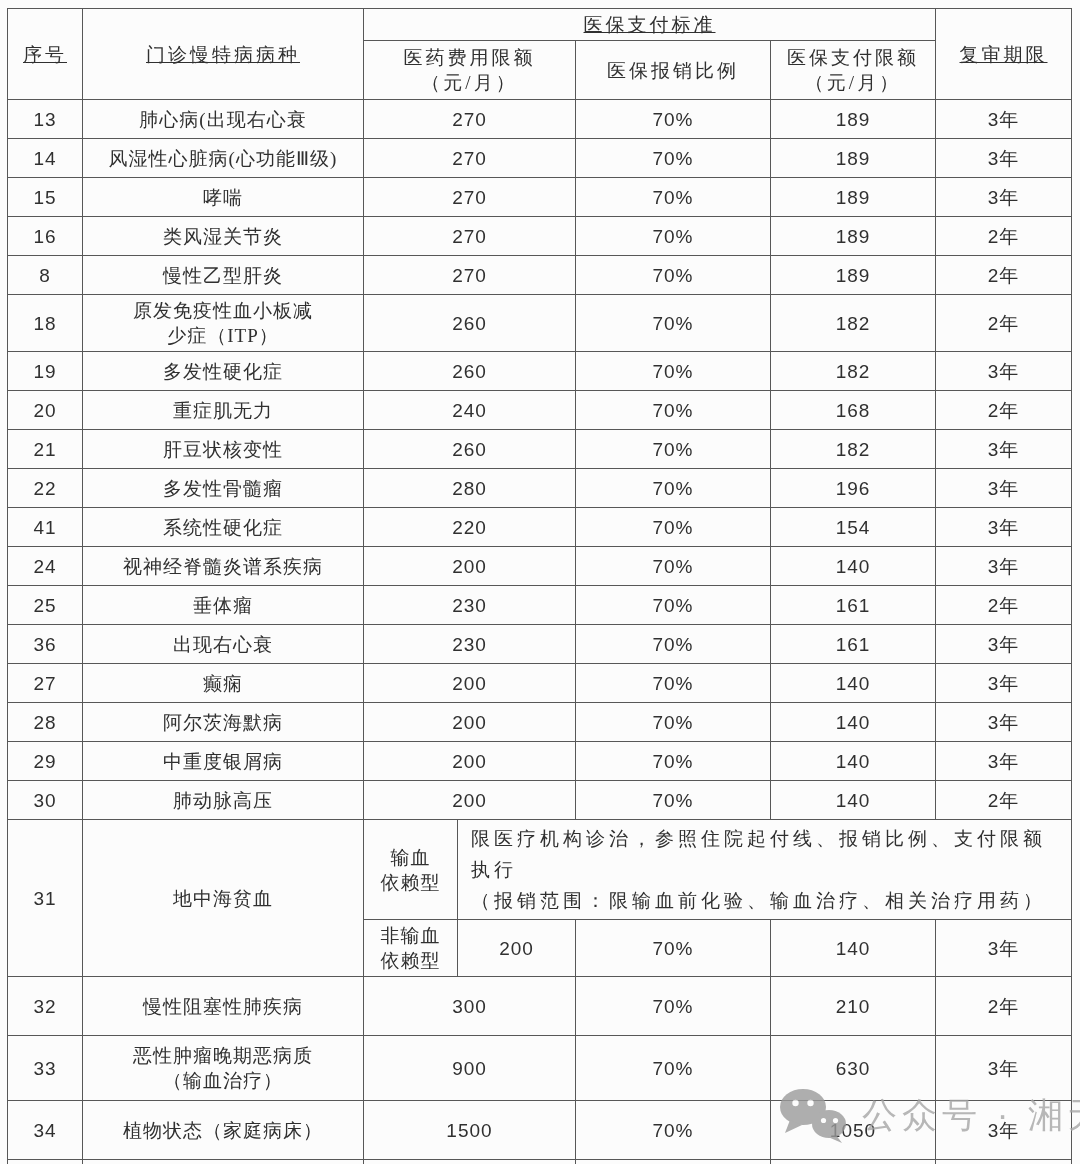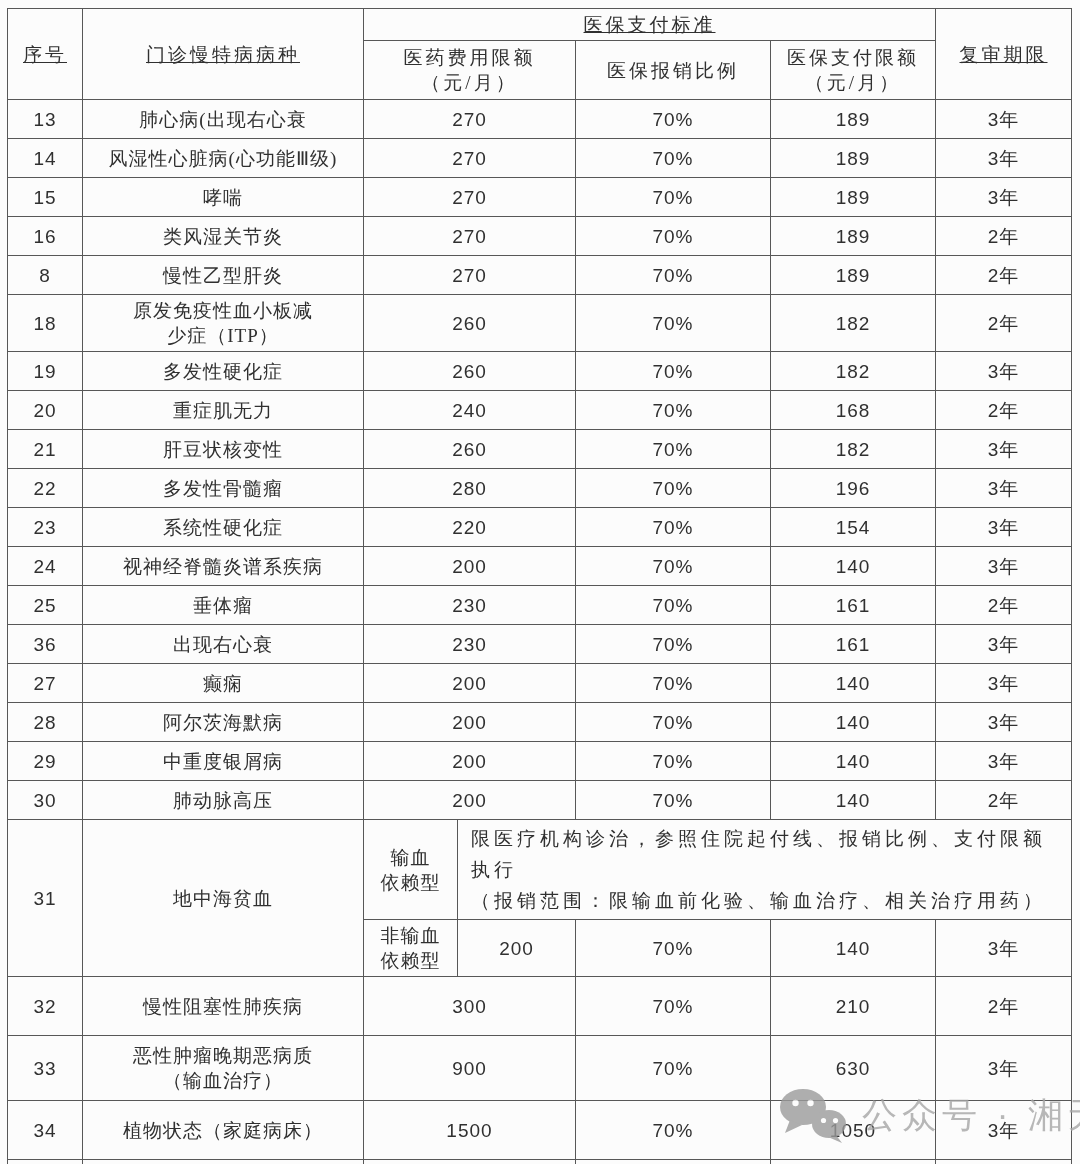--- a/index.html
+++ b/index.html
@@ -173,21 +173,21 @@
         </tr>
         <tr>
           <td>22</td>
           <td class="pre">多发性骨髓瘤</td>
           <td colspan="2">280</td>
           <td>70%</td>
           <td>196</td>
           <td>3年</td>
         </tr>
         <tr>
-          <td>23</td>
+          <td>41</td>
           <td class="pre">系统性硬化症</td>
           <td colspan="2">220</td>
           <td>70%</td>
           <td>154</td>
           <td>3年</td>
         </tr>
         <tr>
           <td>24</td>
           <td class="pre">视神经脊髓炎谱系疾病</td>
           <td colspan="2">200</td>

